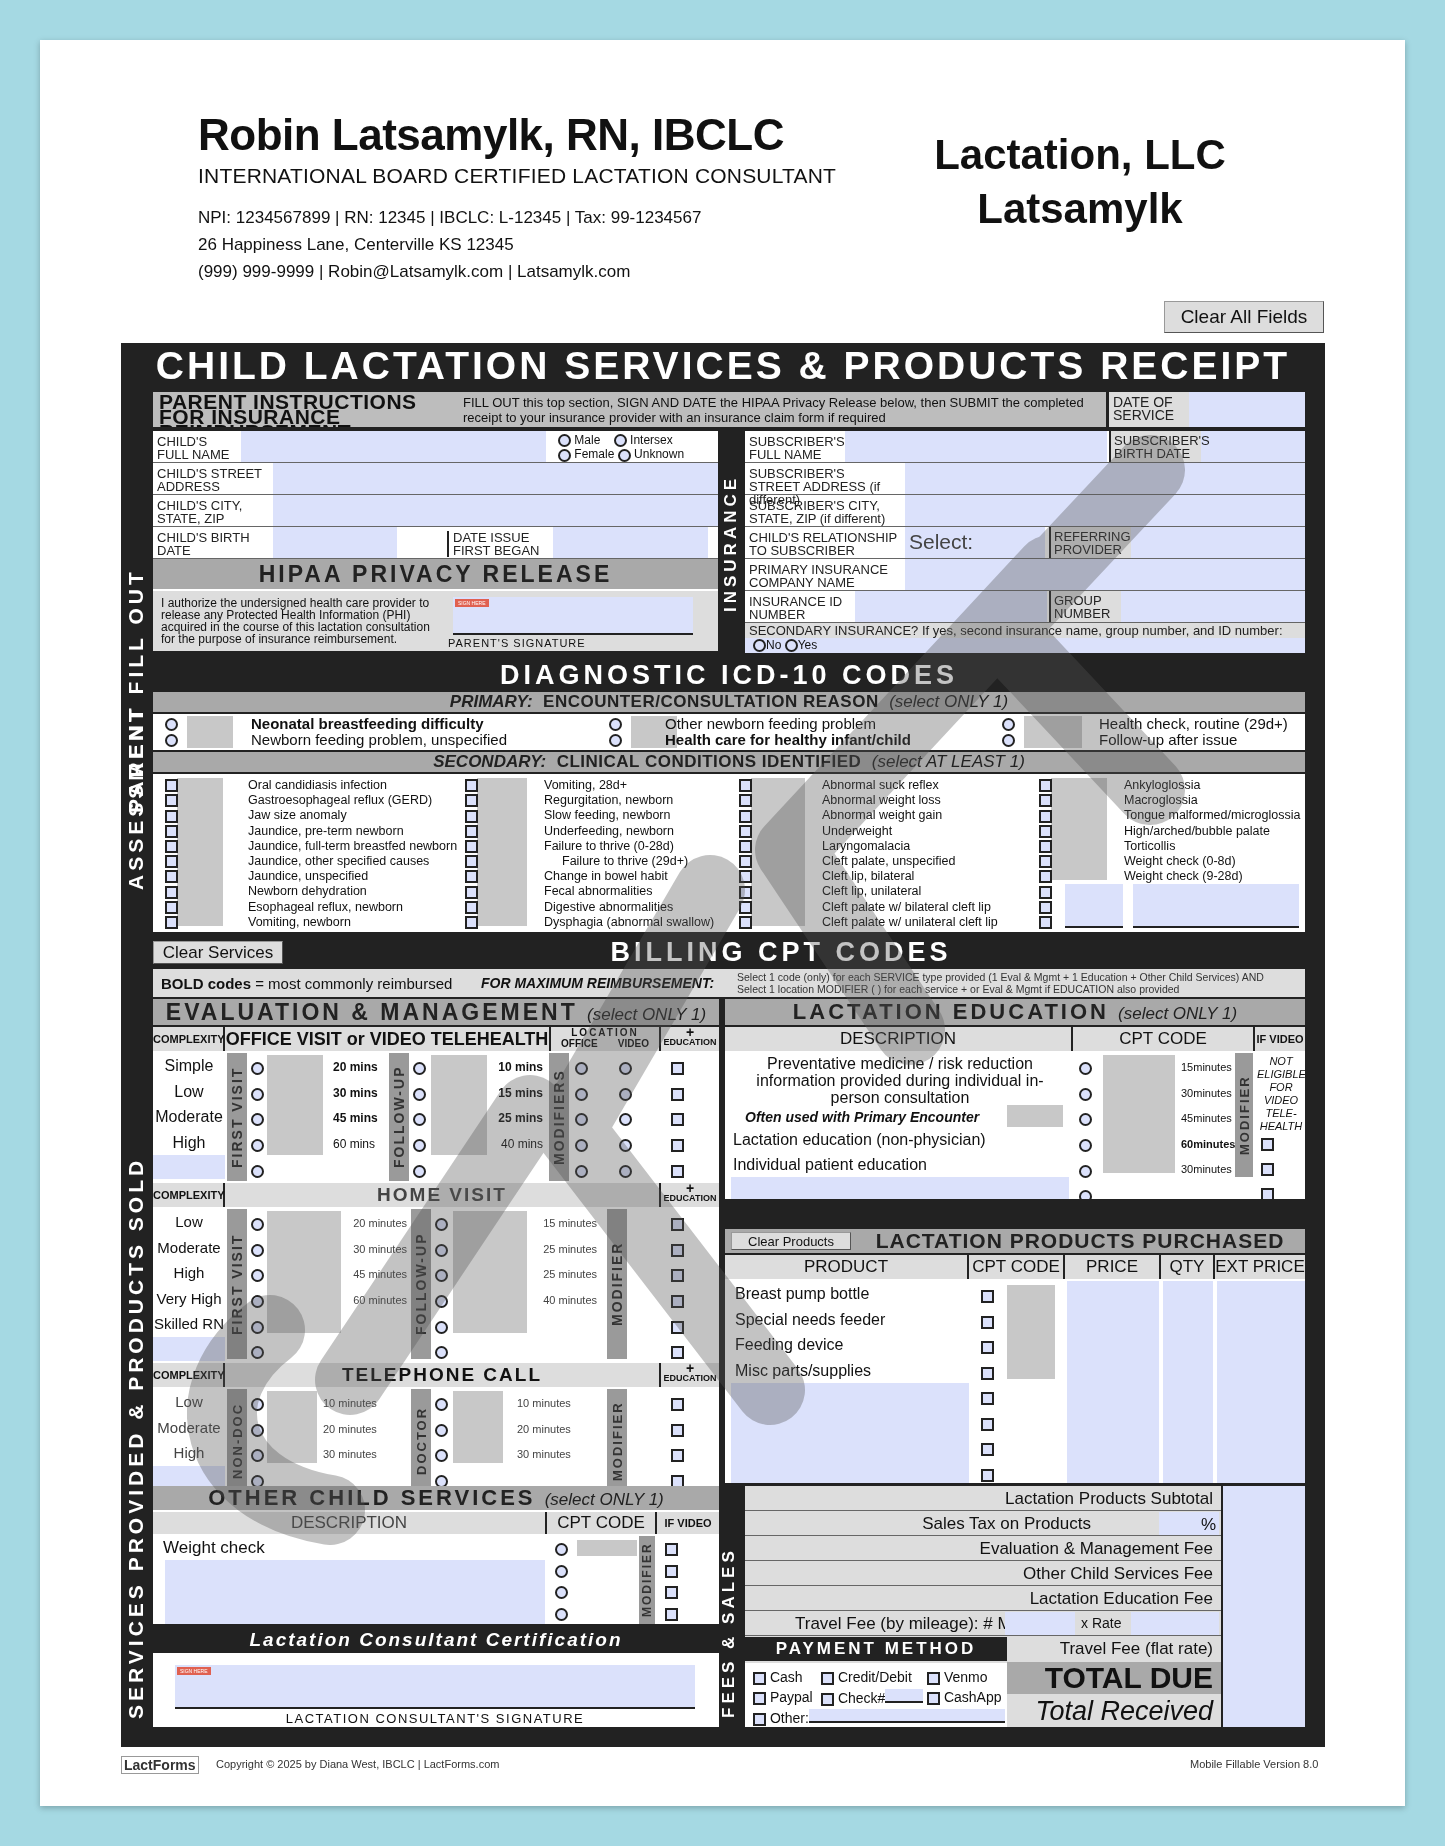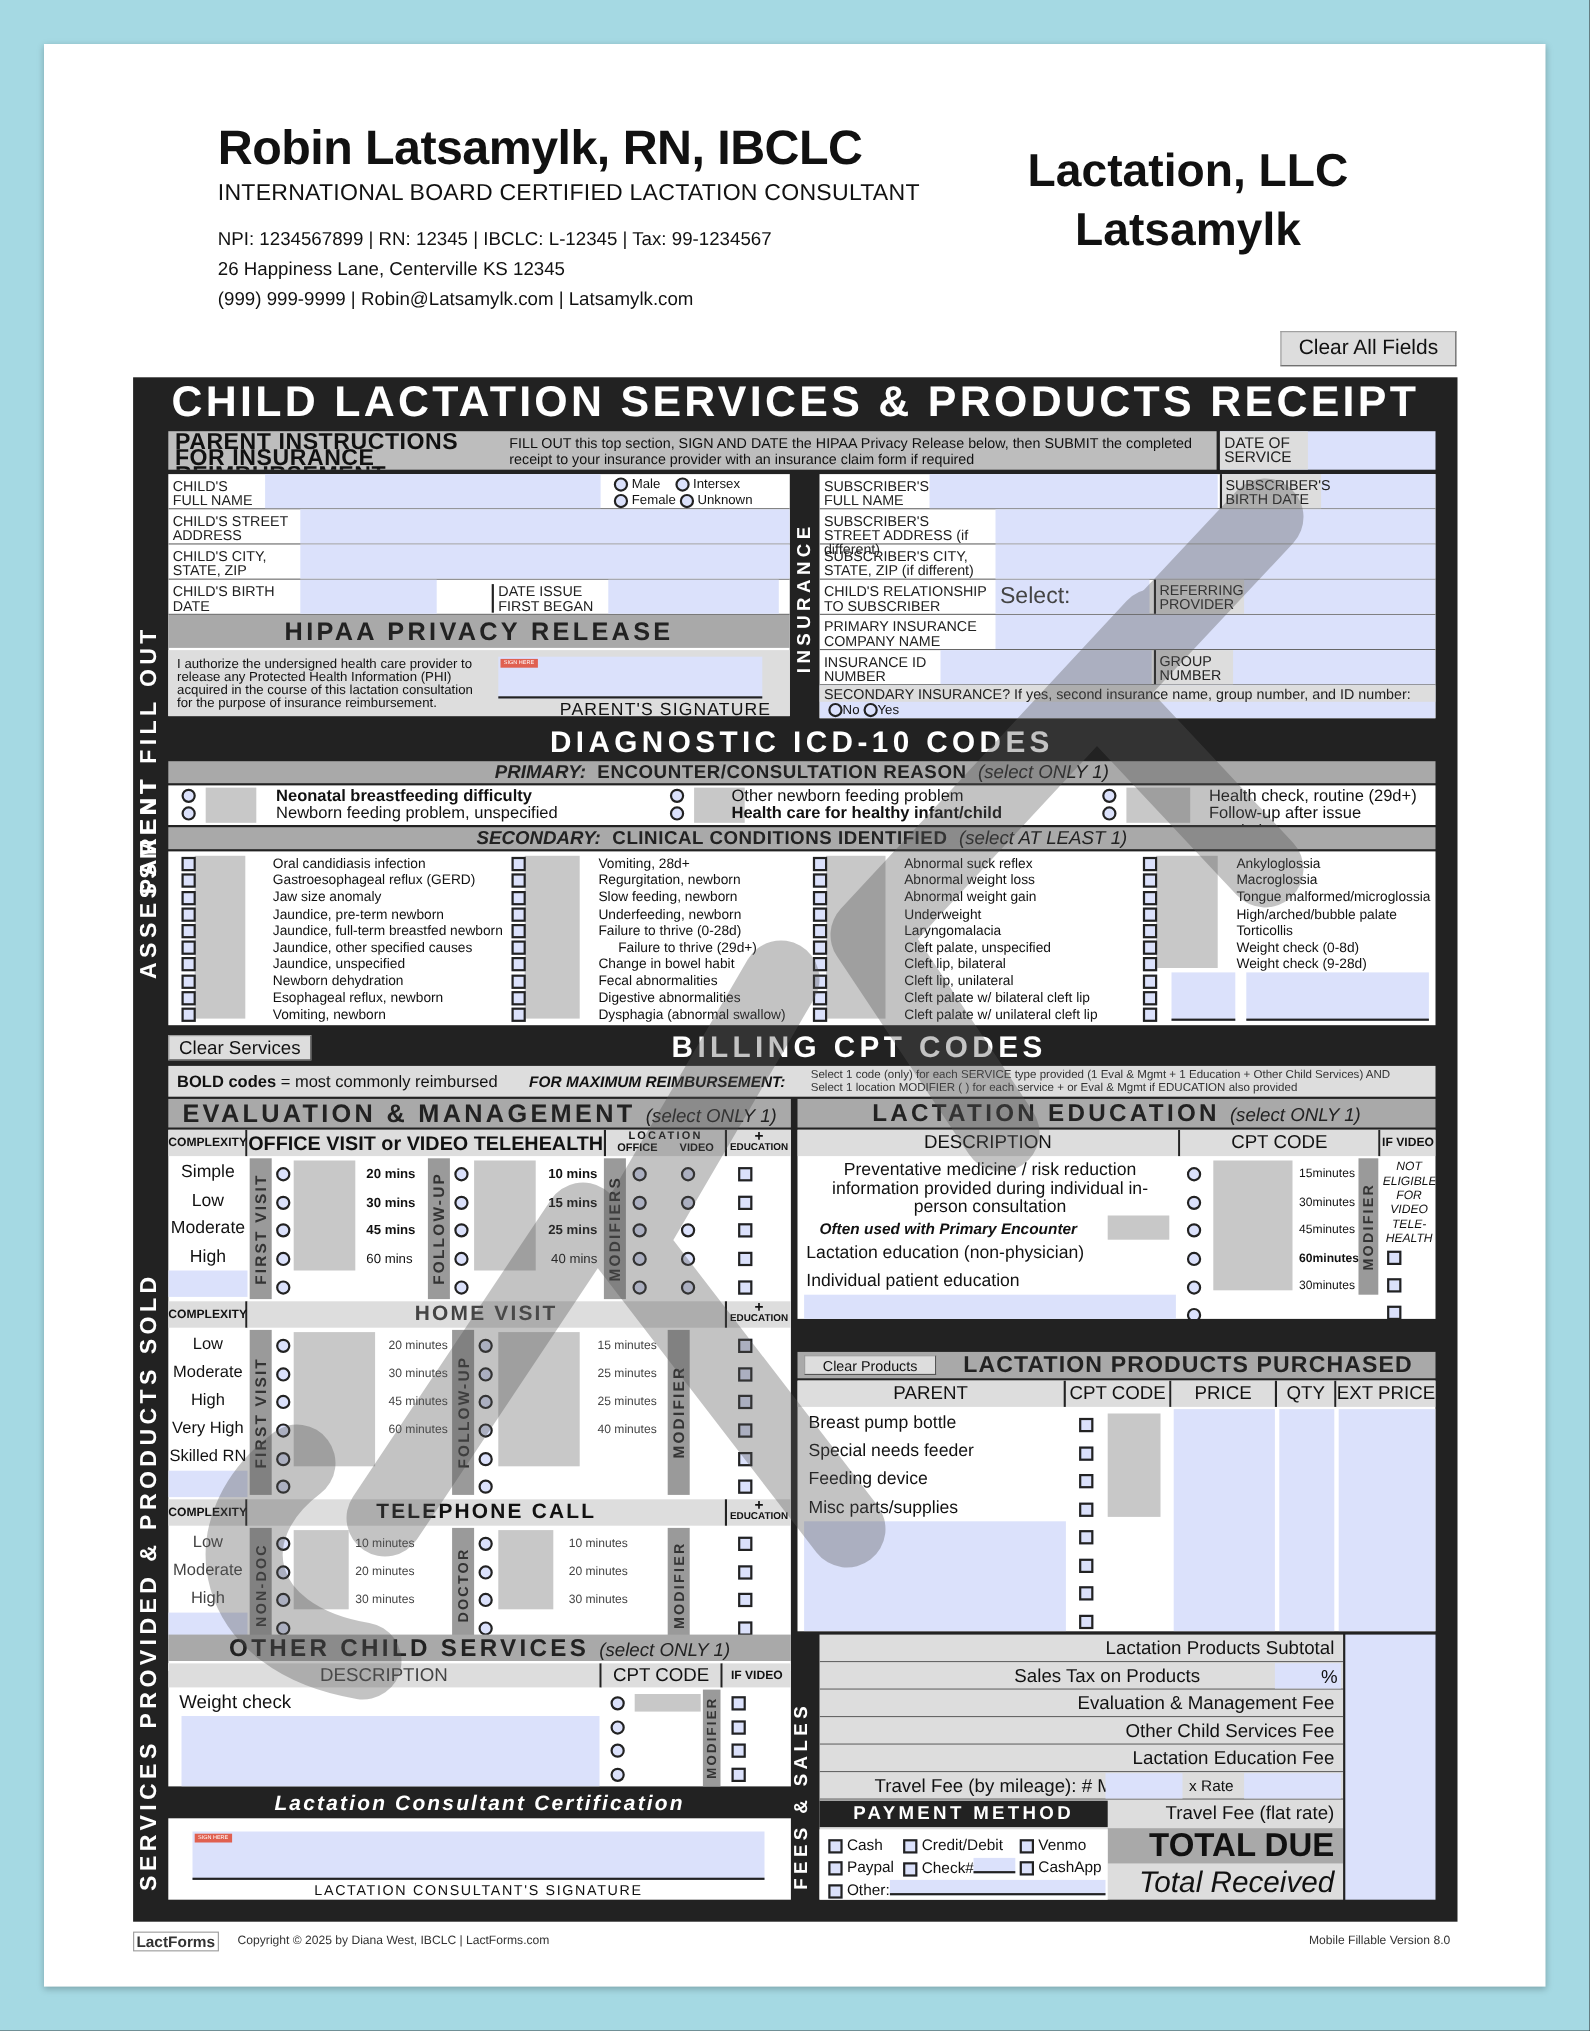--- a/index.html
+++ b/index.html
@@ -88,21 +88,21 @@
       <div class="abs fill" style="left:400px;top:0;width:155px;height:31px"></div>
     </div>
   </div>
 
   <div class="sec-h" style="left:32px;top:216px;width:565px;height:30px;font-size:23px;line-height:30px">HIPAA PRIVACY RELEASE</div>
   <div class="box lg" style="left:32px;top:248px;width:565px;height:60px">
     <div class="abs" style="left:8px;top:6px;width:270px;font-size:12px;line-height:12px">I authorize the undersigned health care provider to release any Protected Health Information (PHI) acquired in the course of this lactation consultation for the purpose of insurance reimbursement.</div>
     <div class="abs fill" style="left:300px;top:6px;width:240px;height:38px;border-bottom:2px solid #222">
       <span class="abs" style="left:2px;top:2px;background:#e06050;color:#fff;font-size:5px;padding:1px 3px">SIGN HERE</span>
     </div>
-    <div class="abs" style="left:308px;top:46px;width:240px;text-align:right;font-size:16px;letter-spacing:1px">PARENT'S SIGNATURE</div>
+    <div class="abs" style="left:295px;top:46px;width:240px;text-align:left;font-size:11px;letter-spacing:1px">PARENT'S SIGNATURE</div>
   </div>
 
   <div class="box white" style="left:624px;top:88px;width:560px;height:222px">
     <div class="row" style="top:0;height:32px">
       <div class="abs lbl" style="left:4px;top:4px;width:90px">SUBSCRIBER'S FULL NAME</div>
       <div class="abs fill" style="left:100px;top:0;width:262px;height:31px"></div>
       <div class="abs fill" style="left:364px;top:0;right:0;height:31px;border-left:2px solid #222">
         <div class="abs lg lbl" style="left:0;top:0;width:90px;height:31px;padding:3px">SUBSCRIBER'S BIRTH DATE</div>
       </div>
     </div>
@@ -454,21 +454,21 @@
     <div class="abs" style="left:536px;top:104px;line-height:25px">
       <div><span class="chk"></span></div>
         <div><span class="chk"></span></div>
         <div><span class="chk"></span></div>
     </div>
   </div>
 
   <div class="sec-h" style="left:604px;top:886px;width:580px;height:24px;font-size:21px;line-height:24px;letter-spacing:1px"><span style="margin-left:130px">LACTATION PRODUCTS PURCHASED</span></div>
   <div class="btn" style="left:610px;top:889px;width:120px;height:18px;font-size:13px">Clear Products</div>
   <div class="box white" style="left:604px;top:912px;width:580px;height:228px">
-    <div class="tbl-h" style="left:0;top:0;width:244px;height:24px;font-size:17px;line-height:24px;font-weight:normal">PARENT</div>
+    <div class="tbl-h" style="left:0;top:0;width:244px;height:24px;font-size:17px;line-height:24px;font-weight:normal">PRODUCT</div>
     <div class="tbl-h" style="left:244px;top:0;width:96px;height:24px;font-size:17px;line-height:24px;font-weight:normal">CPT CODE</div>
     <div class="tbl-h" style="left:340px;top:0;width:96px;height:24px;font-size:17px;line-height:24px;font-weight:normal">PRICE</div>
     <div class="tbl-h" style="left:436px;top:0;width:54px;height:24px;font-size:17px;line-height:24px;font-weight:normal">QTY</div>
     <div class="tbl-h" style="left:490px;top:0;width:90px;height:24px;font-size:17px;line-height:24px;font-weight:normal;border-right:0">EXT PRICE</div>
     <div class="abs" style="left:0;top:26px;width:244px;font-size:16px;line-height:25.5px">
       <div style="padding-left:10px">Breast pump bottle</div>
       <div style="padding-left:10px">Special needs feeder</div>
       <div style="padding-left:10px">Feeding device</div>
       <div style="padding-left:10px">Misc parts/supplies</div>
     </div>

